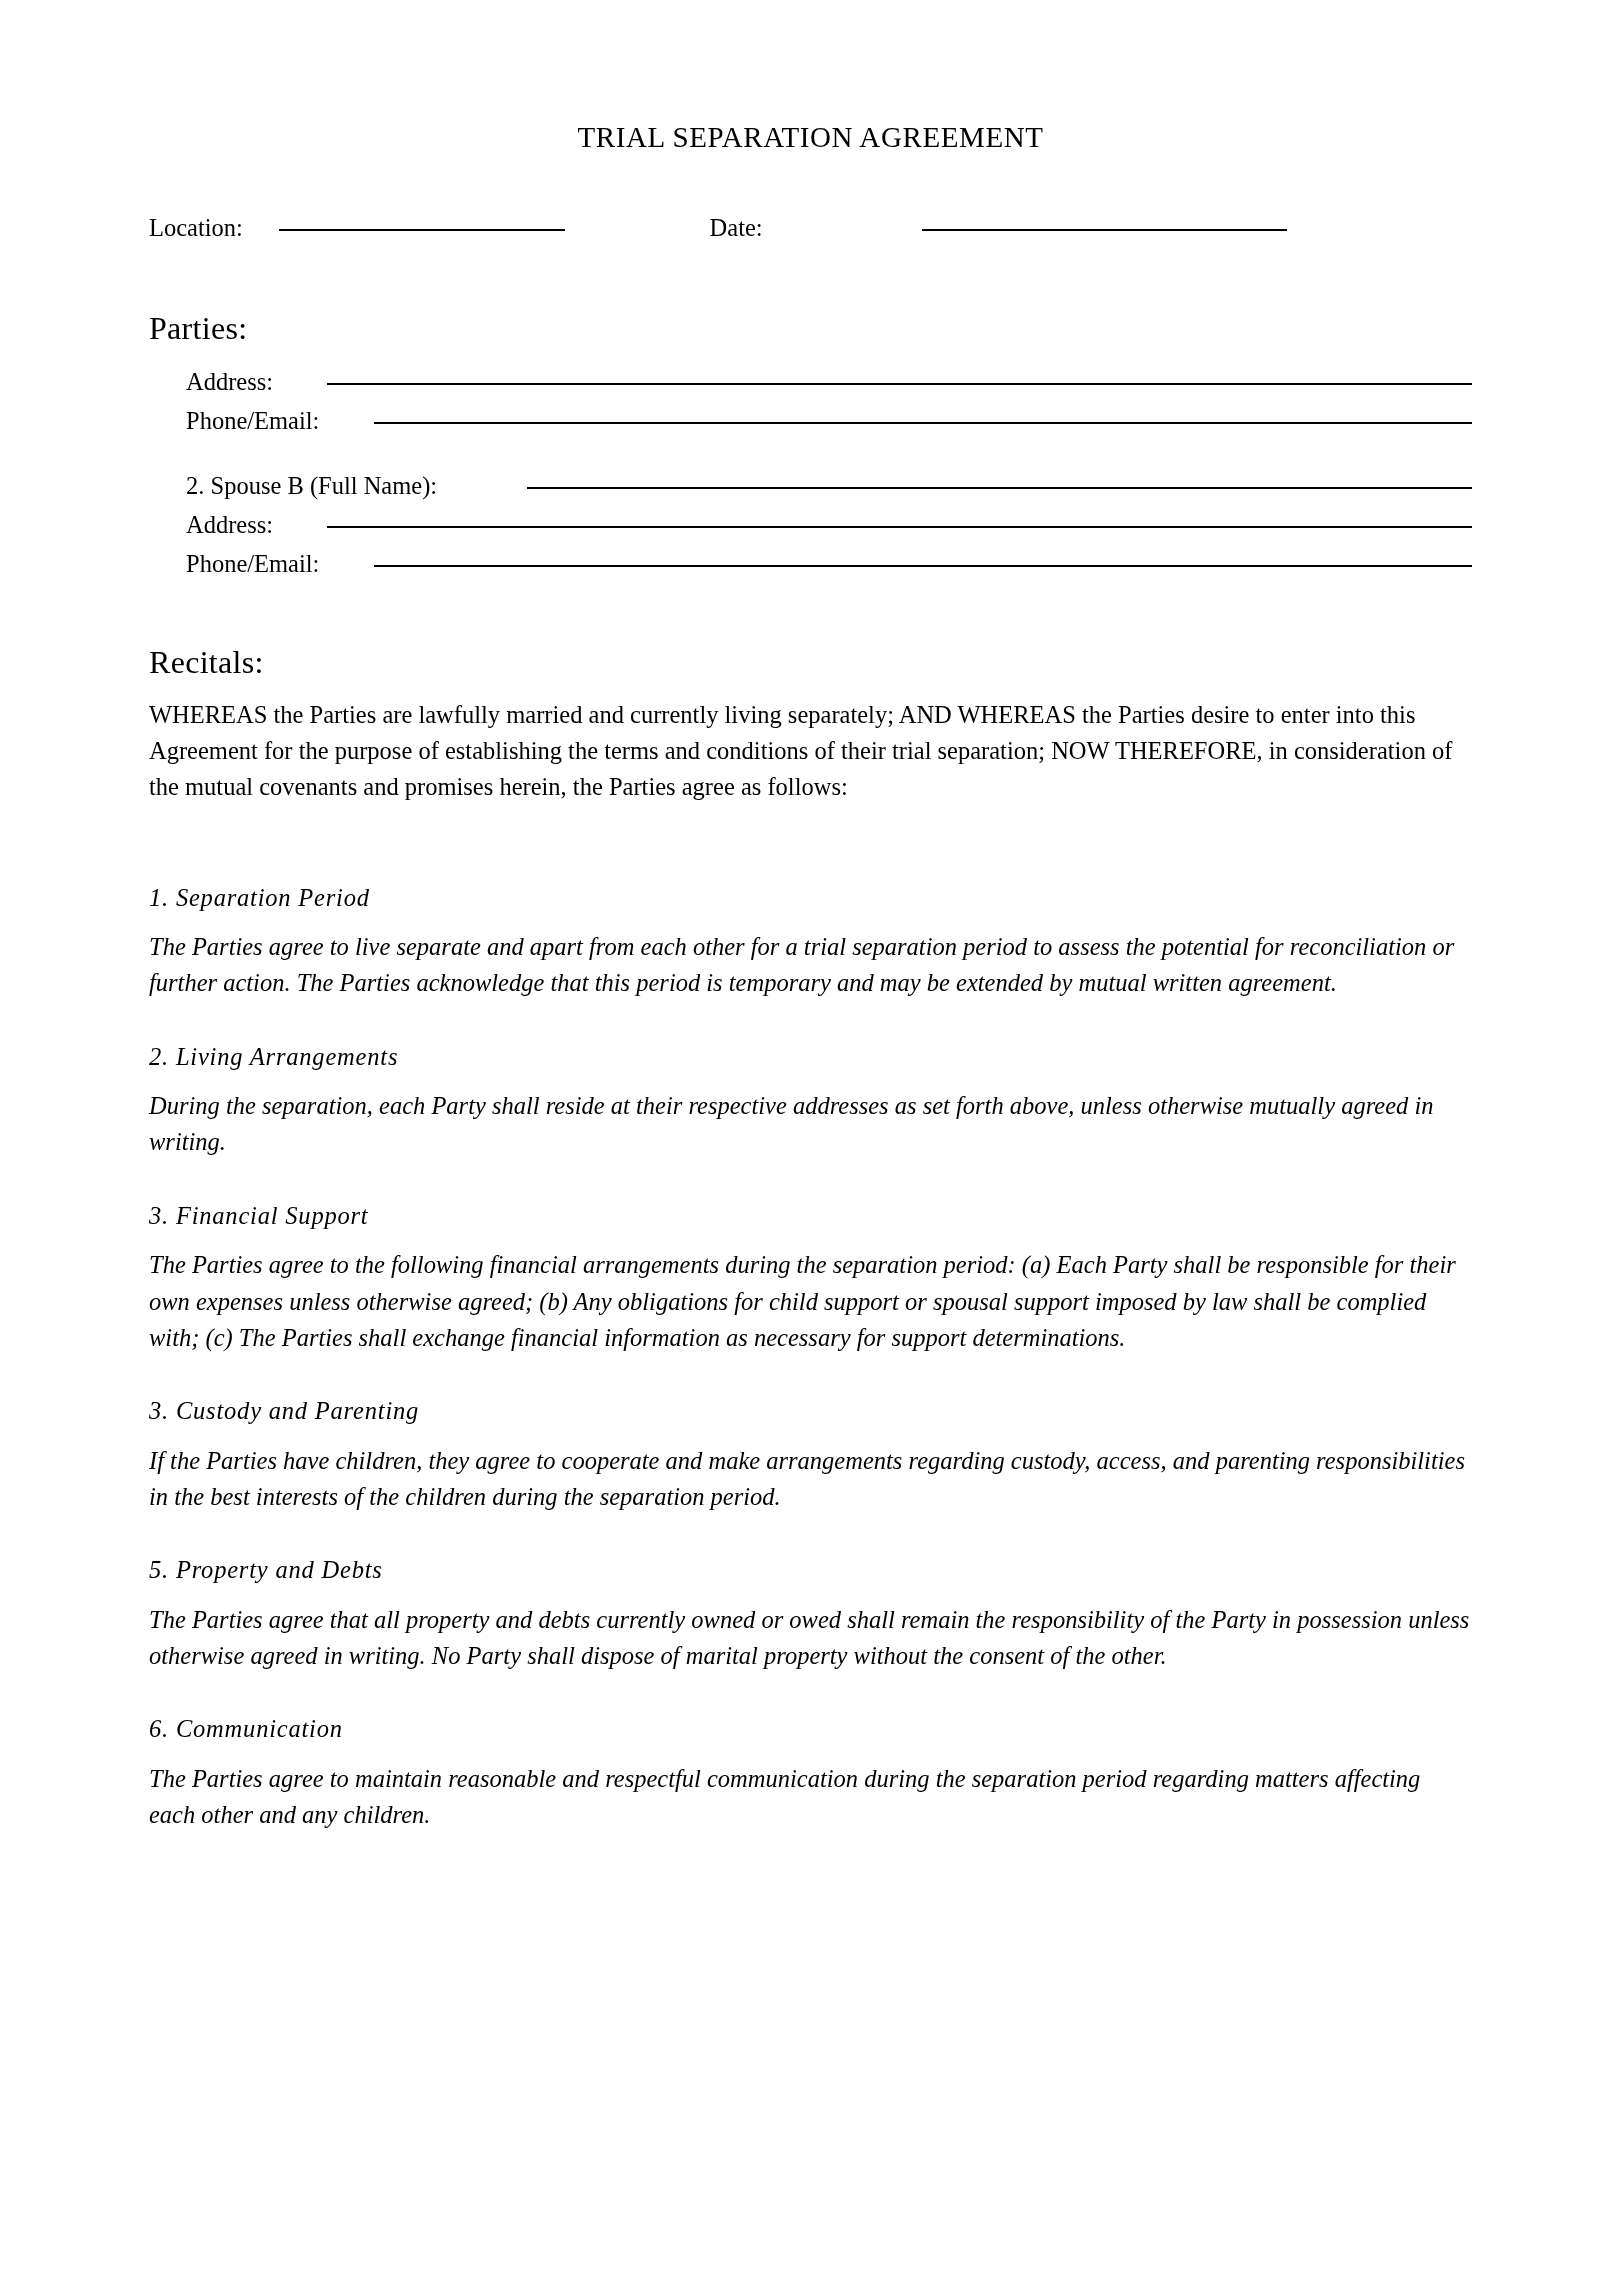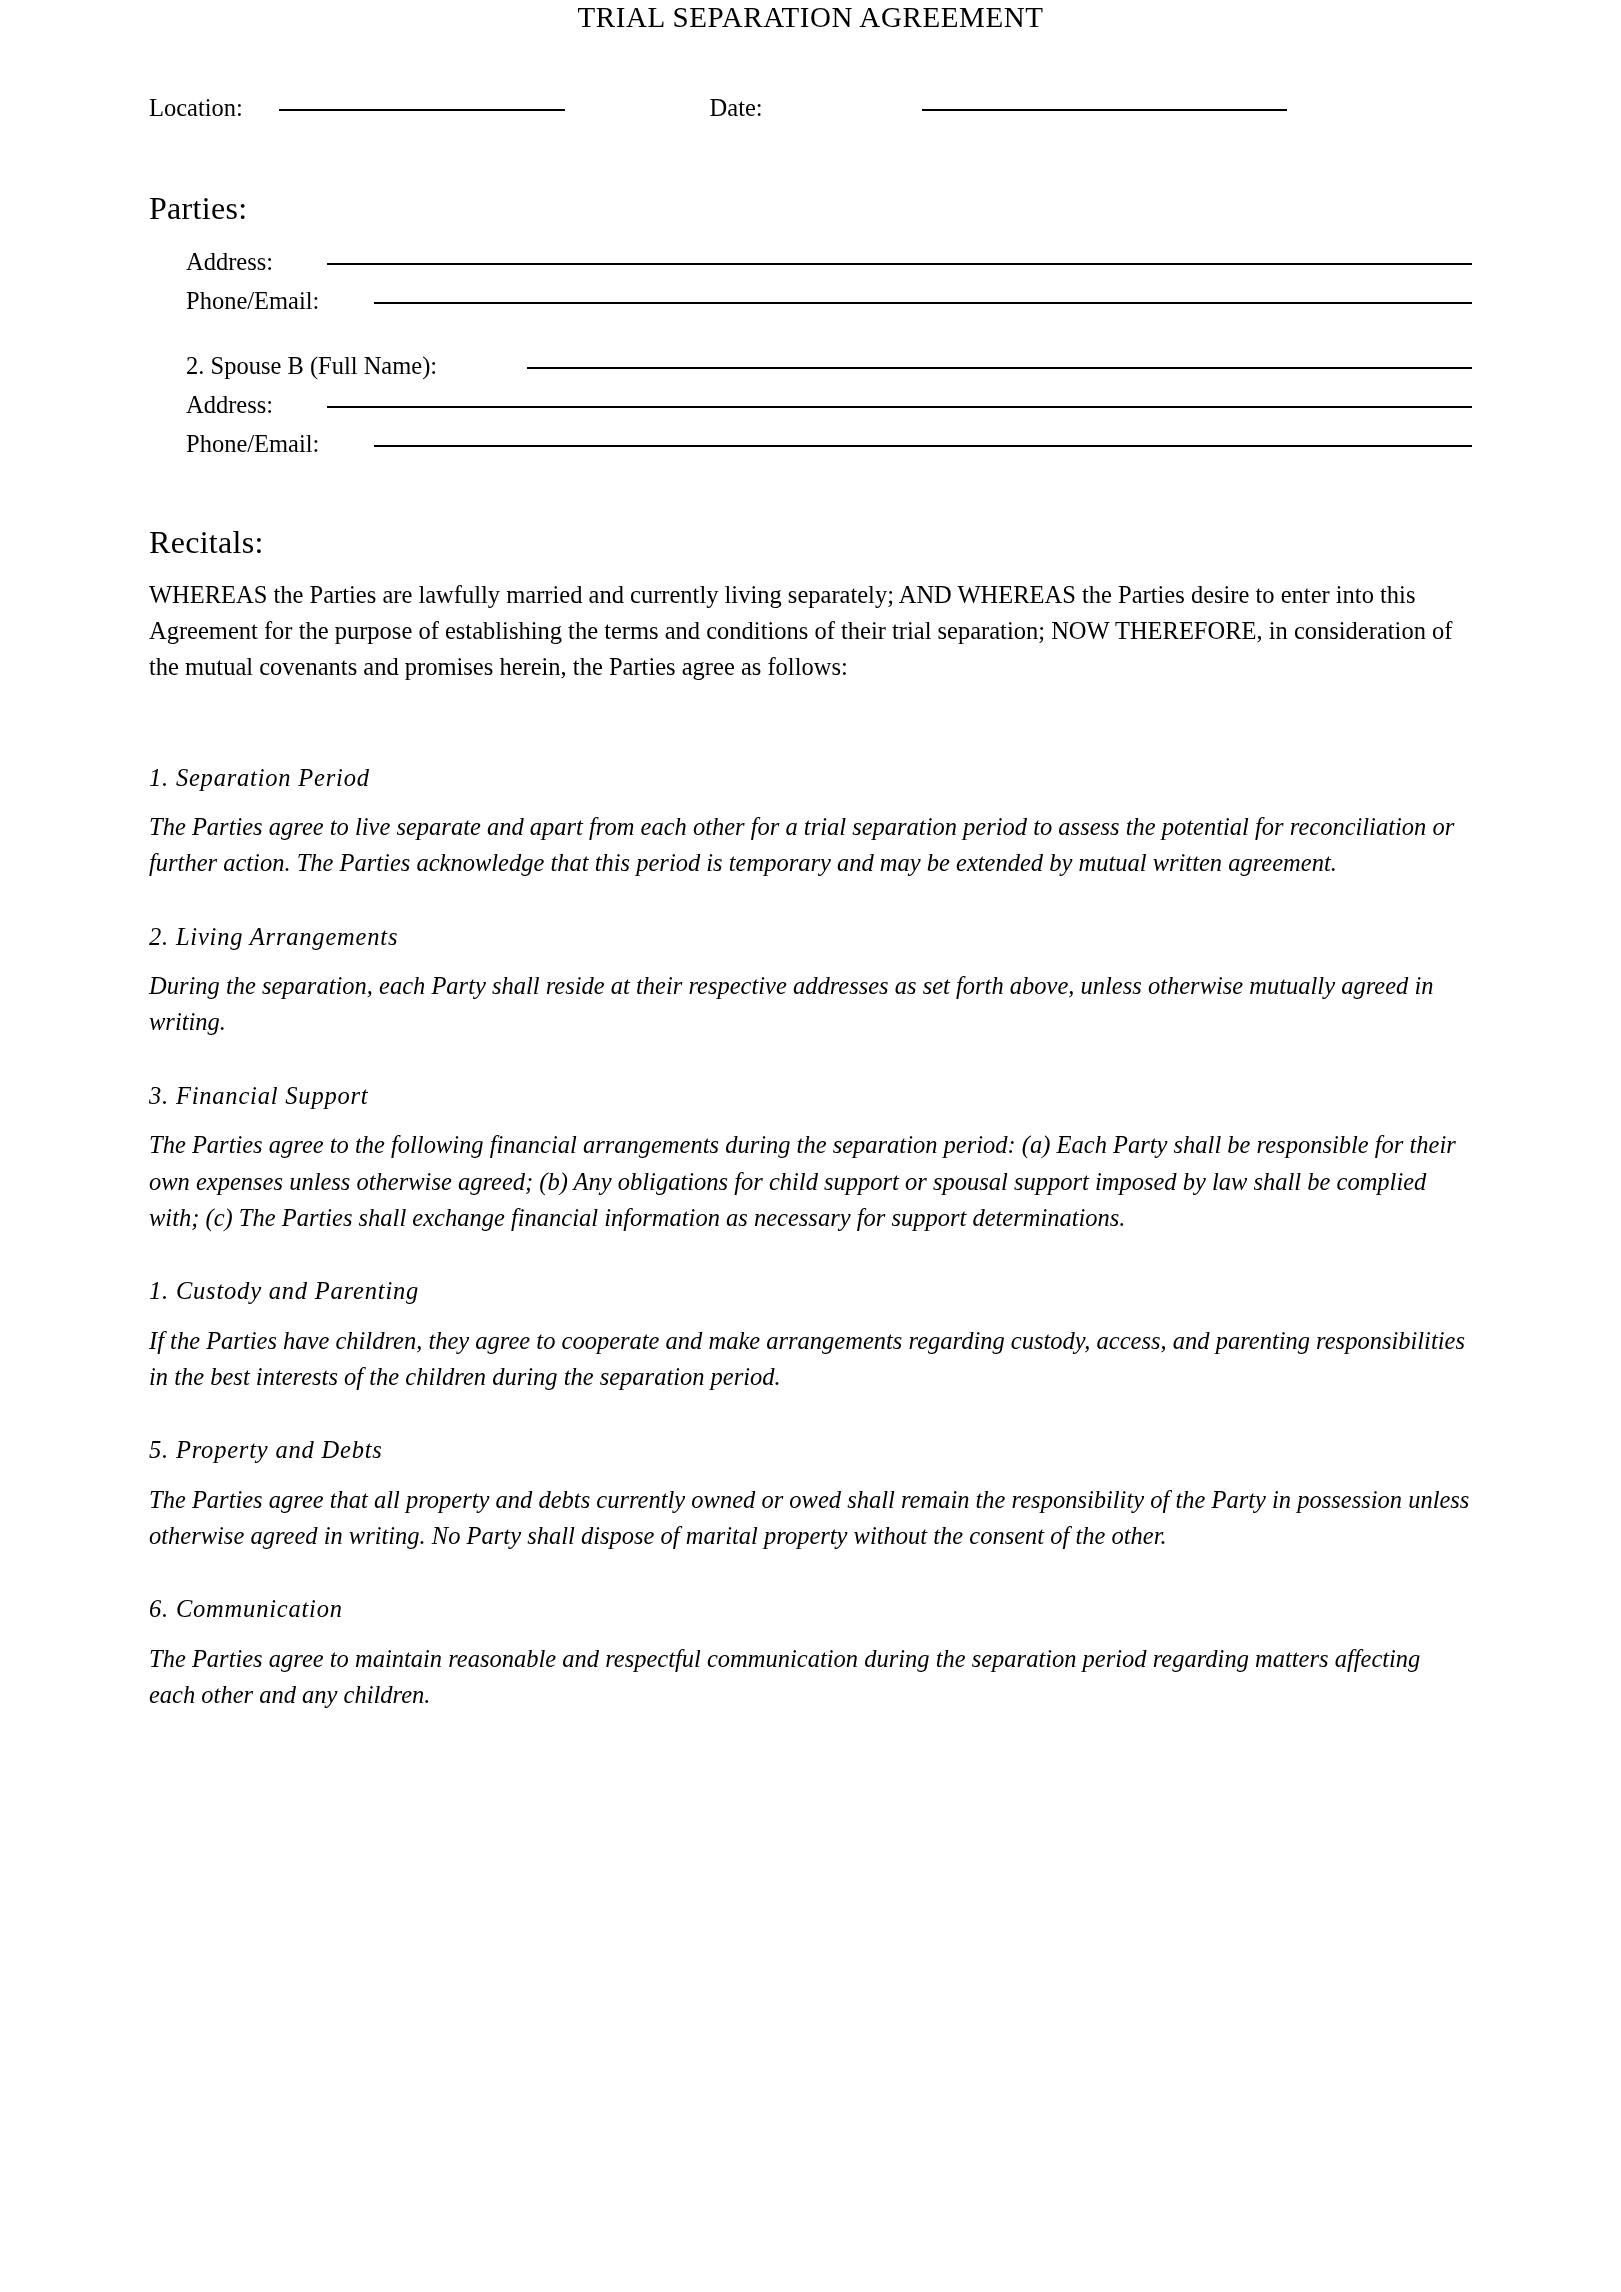--- a/index.html
+++ b/index.html
@@ -23,20 +23,21 @@
     overflow: hidden;
   }
 
   
   .doc-title {
     text-align: center;
     font-size: 29px;
     font-weight: normal;
     letter-spacing: 0.6px;
     margin: 0;
+    padding-top: 120px;
     line-height: 1.2;
   }
 
   
   .loc-date-row {
     display: flex;
     align-items: baseline;
     margin-top: 57px;
     font-size: 24.5px;
     line-height: 1.3;
@@ -192,21 +193,21 @@
       <h2 class="section-heading">2. Living Arrangements</h2>
       <p class="section-body">During the separation, each Party shall reside at their respective addresses as set forth above, unless otherwise mutually agreed in writing.</p>
     </div>
 
     <div class="section">
       <h2 class="section-heading">3. Financial Support</h2>
       <p class="section-body">The Parties agree to the following financial arrangements during the separation period: (a) Each Party shall be responsible for their own expenses unless otherwise agreed; (b) Any obligations for child support or spousal support imposed by law shall be complied with; (c) The Parties shall exchange financial information as necessary for support determinations.</p>
     </div>
 
     <div class="section">
-      <h2 class="section-heading">1. Custody and Parenting</h2>
+      <h2 class="section-heading">3. Custody and Parenting</h2>
       <p class="section-body">If the Parties have children, they agree to cooperate and make arrangements regarding custody, access, and parenting responsibilities in the best interests of the children during the separation period.</p>
     </div>
 
     <div class="section">
       <h2 class="section-heading">5. Property and Debts</h2>
       <p class="section-body">The Parties agree that all property and debts currently owned or owed shall remain the responsibility of the Party in possession unless otherwise agreed in writing. No Party shall dispose of marital property without the consent of the other.</p>
     </div>
 
     <div class="section">
       <h2 class="section-heading">6. Communication</h2>

